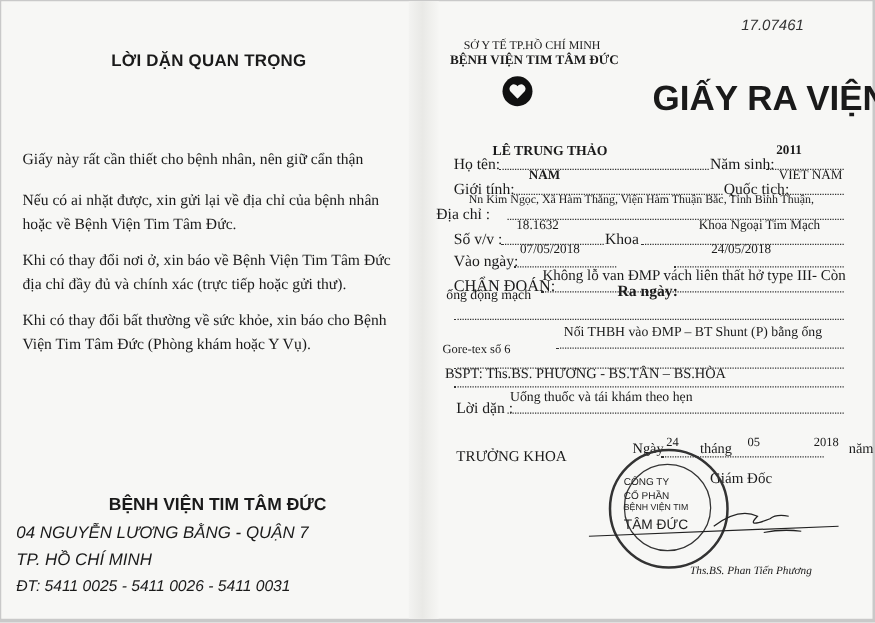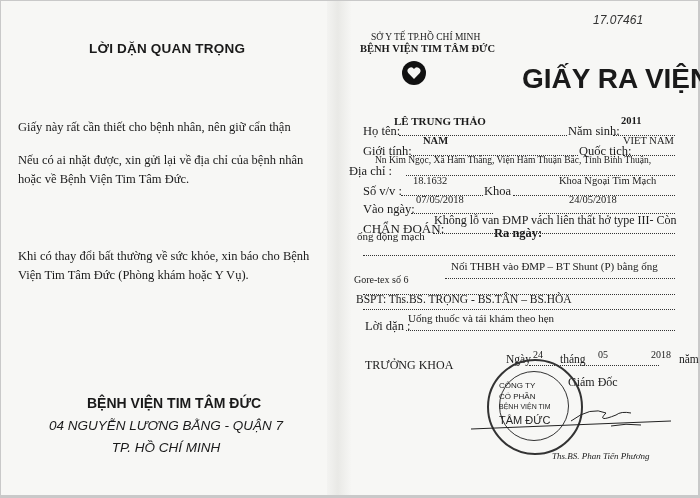--- a/index.html
+++ b/index.html
@@ -4,46 +4,48 @@
 <style>
   html, body { margin:0; padding:0; }
   body { width:700px; height:498px; background:#c9c9c9; position:relative; overflow:hidden; font-family:"Liberation Serif", serif; color:#1a1a1a; }
   .sheet { position:absolute; left:1px; top:1px; width:697px; height:494px; background:#f7f7f5; }
   .fold { position:absolute; left:326px; top:0; width:24px; height:494px; background:linear-gradient(90deg,#f3f3f1,#e9e9e6 45%,#f6f6f4); }
   .abs { position:absolute; white-space:nowrap; }
   .sans { font-family:"Liberation Sans", sans-serif; }
   .l-title { left:88px; top:40px; font-size:13.5px; font-weight:bold; letter-spacing:0.2px; }
   .l-p { left:17px; font-size:12.5px; line-height:19px; white-space:normal; width:310px; }
   .hosp { left:86px; top:394px; font-size:14px; font-weight:bold; }
-  .addr { font-style:italic; font-size:13.5px; text-align:center; width:330px; left:0; }
+  .addr { font-style:italic; font-size:13.5px; text-align:left; width:330px; left:12px; }
   .r-small { font-size:9.5px; }
   .dots { border-bottom:1px dotted #333; }
   .lbl { font-size:12.5px; }
   .val { font-size:10.5px; }
   .bold { font-weight:bold; }
   .logo { position:absolute; left:401px; top:60px; width:24px; height:24px; border-radius:50%; background:#111; }
   .logo .heart { position:absolute; left:5px; top:6px; width:14px; height:12px; }
   .stamp { position:absolute; left:486px; top:358px; width:92px; height:92px; border-radius:50%; border:2px solid #333; }
   .stamp .inner { position:absolute; left:10px; top:10px; width:68px; height:68px; border-radius:50%; border:1.5px solid #333; }
   .stamp-t { position:absolute; font-family:"Liberation Sans", sans-serif; font-size:8px; text-align:left; width:68px; left:10px; color:#222; }
 </style>
 </head>
 <body>
 
 <div class="sheet">
   <div class="fold"></div>
 
   <div class="abs sans l-title">LỜI DẶN QUAN TRỌNG</div>
   <div class="abs l-p" style="top:150px">Nếu có ai nhặt được, xin gửi lại về địa chỉ của bệnh nhân hoặc về Bệnh Viện Tim Tâm Đức.</div>
   <div class="abs l-p" style="top:117px">Giấy này rất cần thiết cho bệnh nhân, nên giữ cẩn thận</div>
+  <div class="abs l-p" style="top:198px">Khi có thay đổi nơi ở, xin báo về Bệnh Viện Tim Tâm Đức địa chỉ đầy đủ và chính xác (trực tiếp hoặc gửi thư).</div>
   <div class="abs l-p" style="top:246px">Khi có thay đổi bất thường về sức khỏe, xin báo cho Bệnh Viện Tim Tâm Đức (Phòng khám hoặc Y Vụ).</div>
 
   <div class="abs sans hosp">BỆNH VIỆN TIM TÂM ĐỨC</div>
   <div class="abs sans addr" style="top:417px">04 NGUYỄN LƯƠNG BẰNG - QUẬN 7</div>
   <div class="abs sans addr" style="top:439px">TP. HỒ CHÍ MINH</div>
+  <div class="abs sans addr" style="top:461px; font-size:12.5px">ĐT: 5411 0025 - 5411 0026 - 5411 0031</div>
 
   <div class="abs" style="left:592px; top:12px; font-size:12px; font-style:italic; font-family:'Liberation Sans',sans-serif; color:#333;">17.07461</div>
   <div class="abs r-small" style="left:370px; top:31px;">SỞ Y TẾ TP.HỒ CHÍ MINH</div>
   <div class="abs bold" style="left:359px; top:42px; font-size:10.5px;">BỆNH VIỆN TIM TÂM ĐỨC</div>
   <div class="logo">
     <svg class="heart" viewBox="0 0 14 12">
         <path d="M7 12 L1.2 6 A3.3 3.3 0 0 1 7 2 A3.3 3.3 0 0 1 12.8 6 Z" fill="#f7f7f5"></path>
       </svg>
   </div>
   <div class="abs sans bold" style="left:521px; top:62px; font-size:28px;">GIẤY RA VIỆN</div>
@@ -84,21 +86,21 @@
   <div class="abs" style="left:362px; top:220px; font-size:13px;">CHẨN ĐOÁN:</div>
   <div class="abs" style="left:356px; top:229px; font-size:11px;">ống động mạch</div>
   <div class="abs dots" style="left:432px; top:232px; width:242px;"></div>
   <div class="abs dots" style="left:362px; top:254px; width:312px;"></div>
 
   <div class="abs" style="left:450px; top:259px; font-size:11px;">Nối THBH vào ĐMP – BT Shunt (P) bằng ống</div>
   <div class="abs" style="left:353px; top:273px; font-size:10px;">Gore-tex số 6</div>
   <div class="abs dots" style="left:444px; top:277px; width:230px;"></div>
   <div class="abs dots" style="left:362px; top:293px; width:312px;"></div>
 
-  <div class="abs" style="left:355px; top:292px; font-size:11.5px;">BSPT: Ths.BS. TRỌNG   - BS.TÂN – BS.HÒA</div>
+  <div class="abs" style="left:355px; top:292px; font-size:11.5px;">BSPT: Ths.BS. PHƯƠNG   - BS.TÂN – BS.HÒA</div>
   <div class="abs dots" style="left:362px; top:308px; width:312px;"></div>
 
   <div class="abs" style="left:407px; top:311px; font-size:11px;text-align:right;">Uống thuốc và tái khám theo hẹn</div>
   <div class="abs lbl" style="left:364px; top:318px;">Lời dặn :</div>
   <div class="abs dots" style="left:405px; top:329px; width:269px;"></div>
 
   <div class="abs" style="left:364px; top:357px; font-size:12px;">TRƯỞNG KHOA</div>
   <div class="abs" style="left:505px; top:352px; font-size:11.5px;">Ngày</div>
   <div class="abs" style="left:532px; top:348px; font-size:10px;">24</div>
   <div class="abs" style="left:559px; top:352px; font-size:11.5px;">tháng</div>

